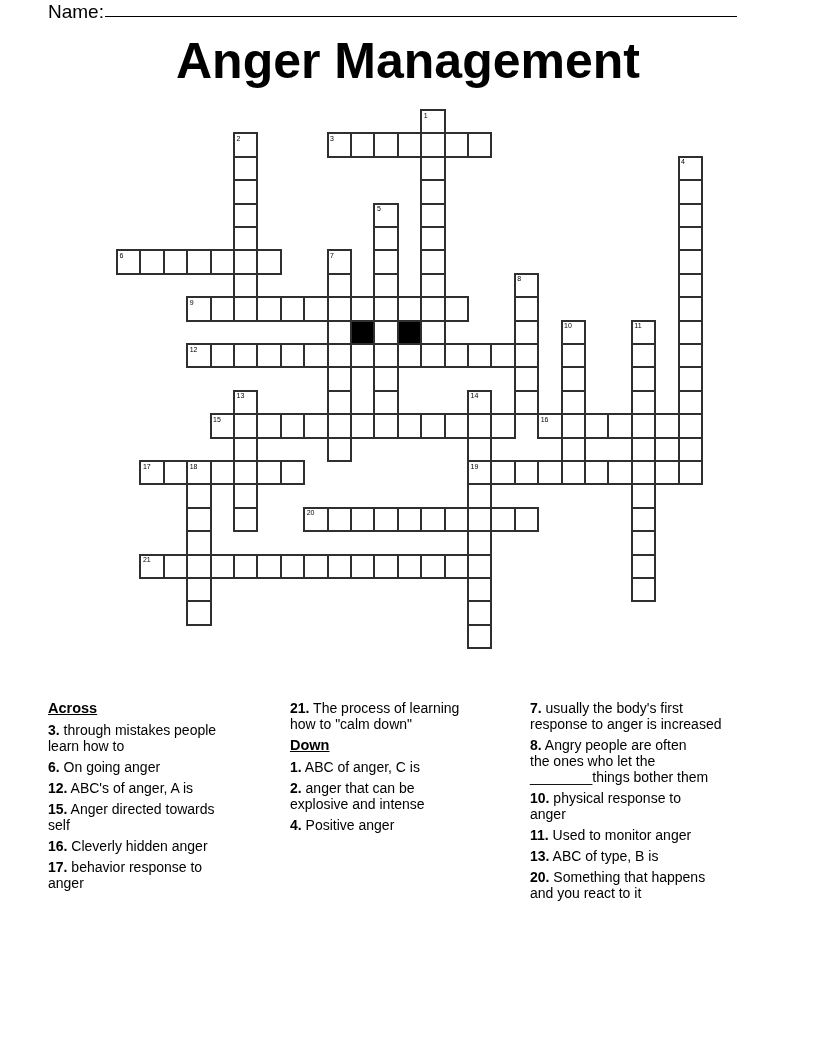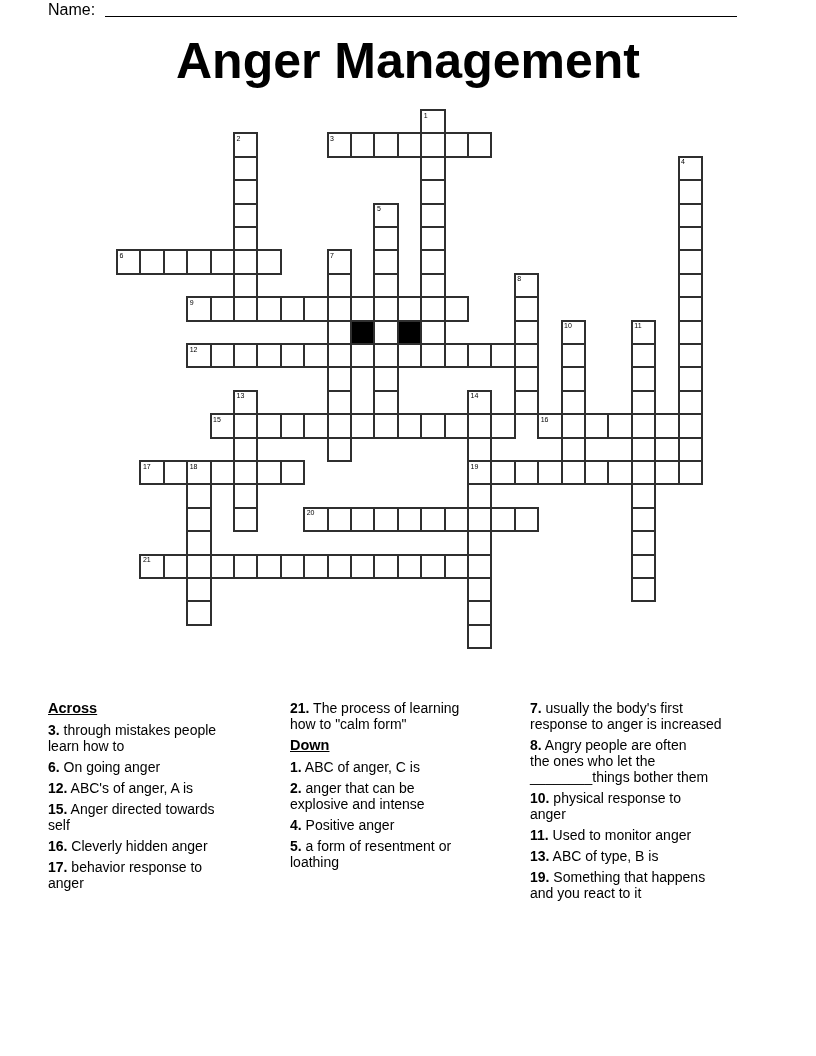--- a/index.html
+++ b/index.html
@@ -7,21 +7,21 @@
     position:relative;
     width:816px;height:1056px;
     background:#ffffff;
     font-family:"Liberation Sans", sans-serif;
     overflow:hidden;
     margin:0 auto;
   }
   
   #name-label{
     position:absolute;left:48px;top:1px;
-    font-size:16px;color:#000;
+    font-size:19px;color:#000;
   }
   #name-line{
     position:absolute;left:105px;top:1px;
     width:632px;height:15px;
     border-bottom:1.6px solid #000;
   }
   #page-title{
     position:absolute;left:0;top:34px;width:100%;
     text-align:center;
     font-size:50px;line-height:1.1;font-weight:700;
@@ -294,36 +294,34 @@
         <div class="clue"><span class="cnum">6.</span><span class="ctext"> On going anger</span></div>
         <div class="clue"><span class="cnum">12.</span><span class="ctext"> ABC's of anger, A is</span></div>
         <div class="clue"><span class="cnum">15.</span><span class="ctext"> Anger directed towards
 self</span></div>
         <div class="clue"><span class="cnum">16.</span><span class="ctext"> Cleverly hidden anger</span></div>
         <div class="clue"><span class="cnum">17.</span><span class="ctext"> behavior response to
 anger</span></div>
       </div>
       <div class="clue-col" style="left: 290px; width: 222px;">
         <div class="clue"><span class="cnum">21.</span><span class="ctext"> The process of learning
-how to "calm form"</span></div>
+how to "calm down"</span></div>
         <div class="clue-header">Down</div>
         <div class="clue"><span class="cnum">1.</span><span class="ctext"> ABC of anger, C is</span></div>
         <div class="clue"><span class="cnum">2.</span><span class="ctext"> anger that can be
 explosive and intense</span></div>
         <div class="clue"><span class="cnum">4.</span><span class="ctext"> Positive anger</span></div>
-        <div class="clue"><span class="cnum">5.</span><span class="ctext"> a form of resentment or
-loathing</span></div>
       </div>
       <div class="clue-col" style="left: 530px; width: 248px;">
         <div class="clue"><span class="cnum">7.</span><span class="ctext"> usually the body's first
 response to anger is increased</span></div>
         <div class="clue"><span class="cnum">8.</span><span class="ctext"> Angry people are often
 the ones who let the
 ________things bother them</span></div>
         <div class="clue"><span class="cnum">10.</span><span class="ctext"> physical response to
 anger</span></div>
         <div class="clue"><span class="cnum">11.</span><span class="ctext"> Used to monitor anger</span></div>
         <div class="clue"><span class="cnum">13.</span><span class="ctext"> ABC of type, B is</span></div>
-        <div class="clue"><span class="cnum">19.</span><span class="ctext"> Something that happens
+        <div class="clue"><span class="cnum">20.</span><span class="ctext"> Something that happens
 and you react to it</span></div>
       </div>
     </div>
 </div>
 
 </body></html>

